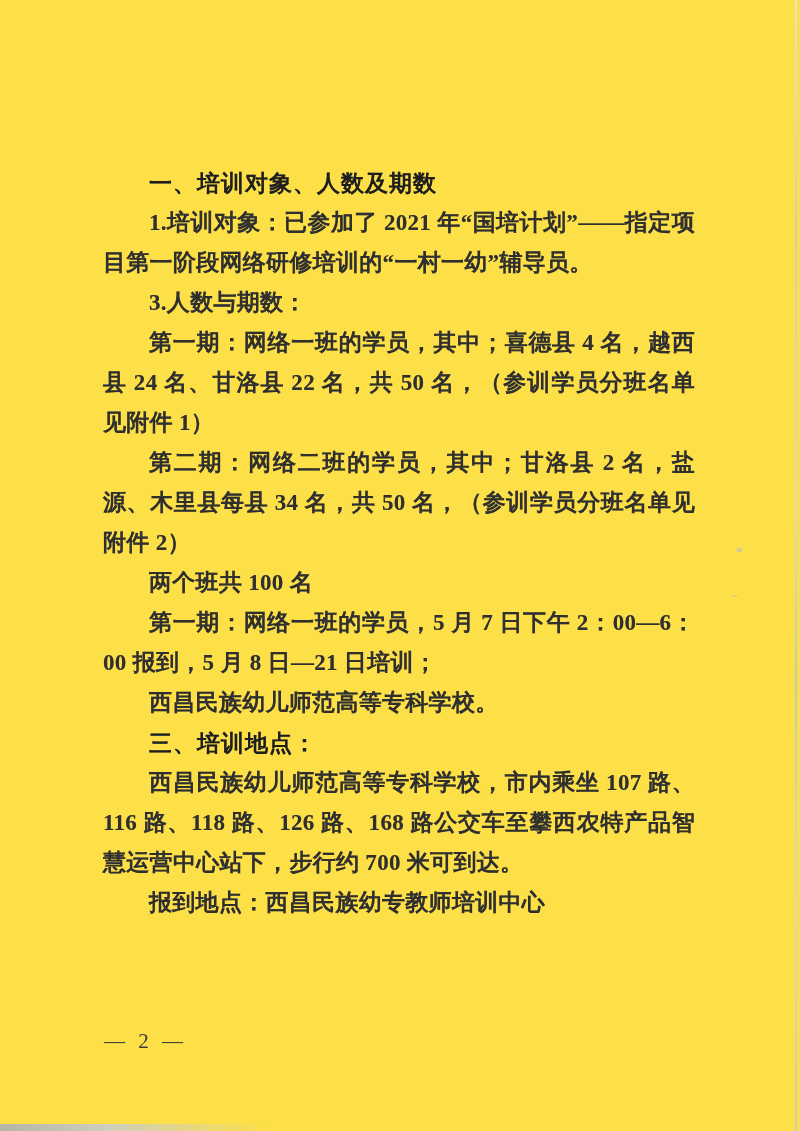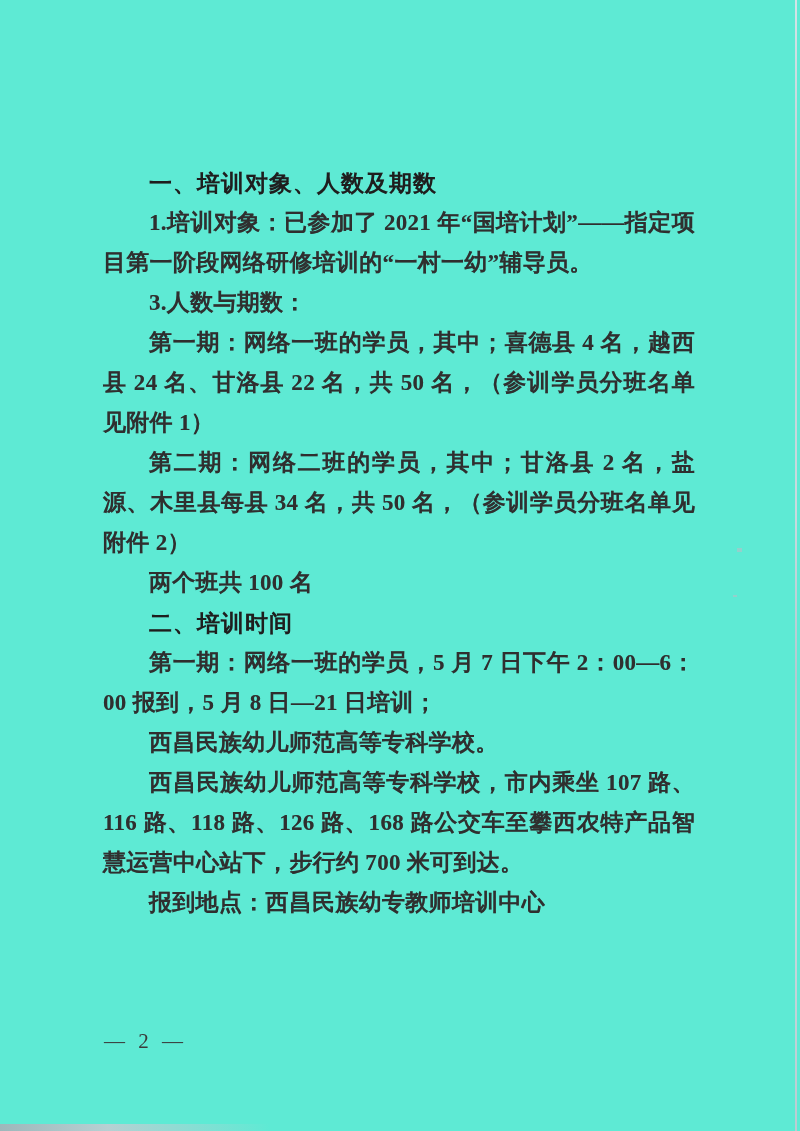--- a/index.html
+++ b/index.html
@@ -4,21 +4,21 @@
 <style>
   html, body {
     margin: 0;
     padding: 0;
     background: #e8e8e8;
   }
   .page {
     position: relative;
     width: 800px;
     height: 1131px;
-    background: #5eead4;
+    background: #fde047;
     overflow: hidden;
     font-family: "Liberation Serif", "DejaVu Serif", serif;
   }
   
   .content {
     position: absolute;
     left: 103px;
     top: 163px;
     width: 592px;
     font-size: 23px;
@@ -86,23 +86,23 @@
 
 <div class="page">
 
   <div class="content">
     <p class="heading">一、培训对象、人数及期数</p>
     <p class="body">1.培训对象：已参加了 2021 年“国培计划”——指定项目第一阶段网络研修培训的“一村一幼”辅导员。</p>
     <p class="body">3.人数与期数：</p>
     <p class="body">第一期：网络一班的学员，其中；喜德县 4 名，越西县 24 名、甘洛县 22 名，共 50 名，（参训学员分班名单见附件 1）</p>
     <p class="body">第二期：网络二班的学员，其中；甘洛县 2 名，盐源、木里县每县 34 名，共 50 名，（参训学员分班名单见附件 2）</p>
     <p class="body">两个班共 100 名</p>
-    <p class="heading">二、培训时间</p>
     <p class="body">第一期：网络一班的学员，5 月 7 日下午 2：00—6：00 报到，5 月 8 日—21 日培训；</p>
     <p class="body">西昌民族幼儿师范高等专科学校。</p>
+    <p class="heading">三、培训地点：</p>
     <p class="body">西昌民族幼儿师范高等专科学校，市内乘坐 107 路、116 路、118 路、126 路、168 路公交车至攀西农特产品智慧运营中心站下，步行约 700 米可到达。</p>
     <p class="body">报到地点：西昌民族幼专教师培训中心</p>
   </div>
 
   <div class="footer-page-number">— 2 —</div>
 
   <div class="scan-edge-right"></div>
   <div class="scan-edge-bottom"></div>
   <div class="scan-speck speck-1"></div>
   <div class="scan-speck speck-2"></div>

